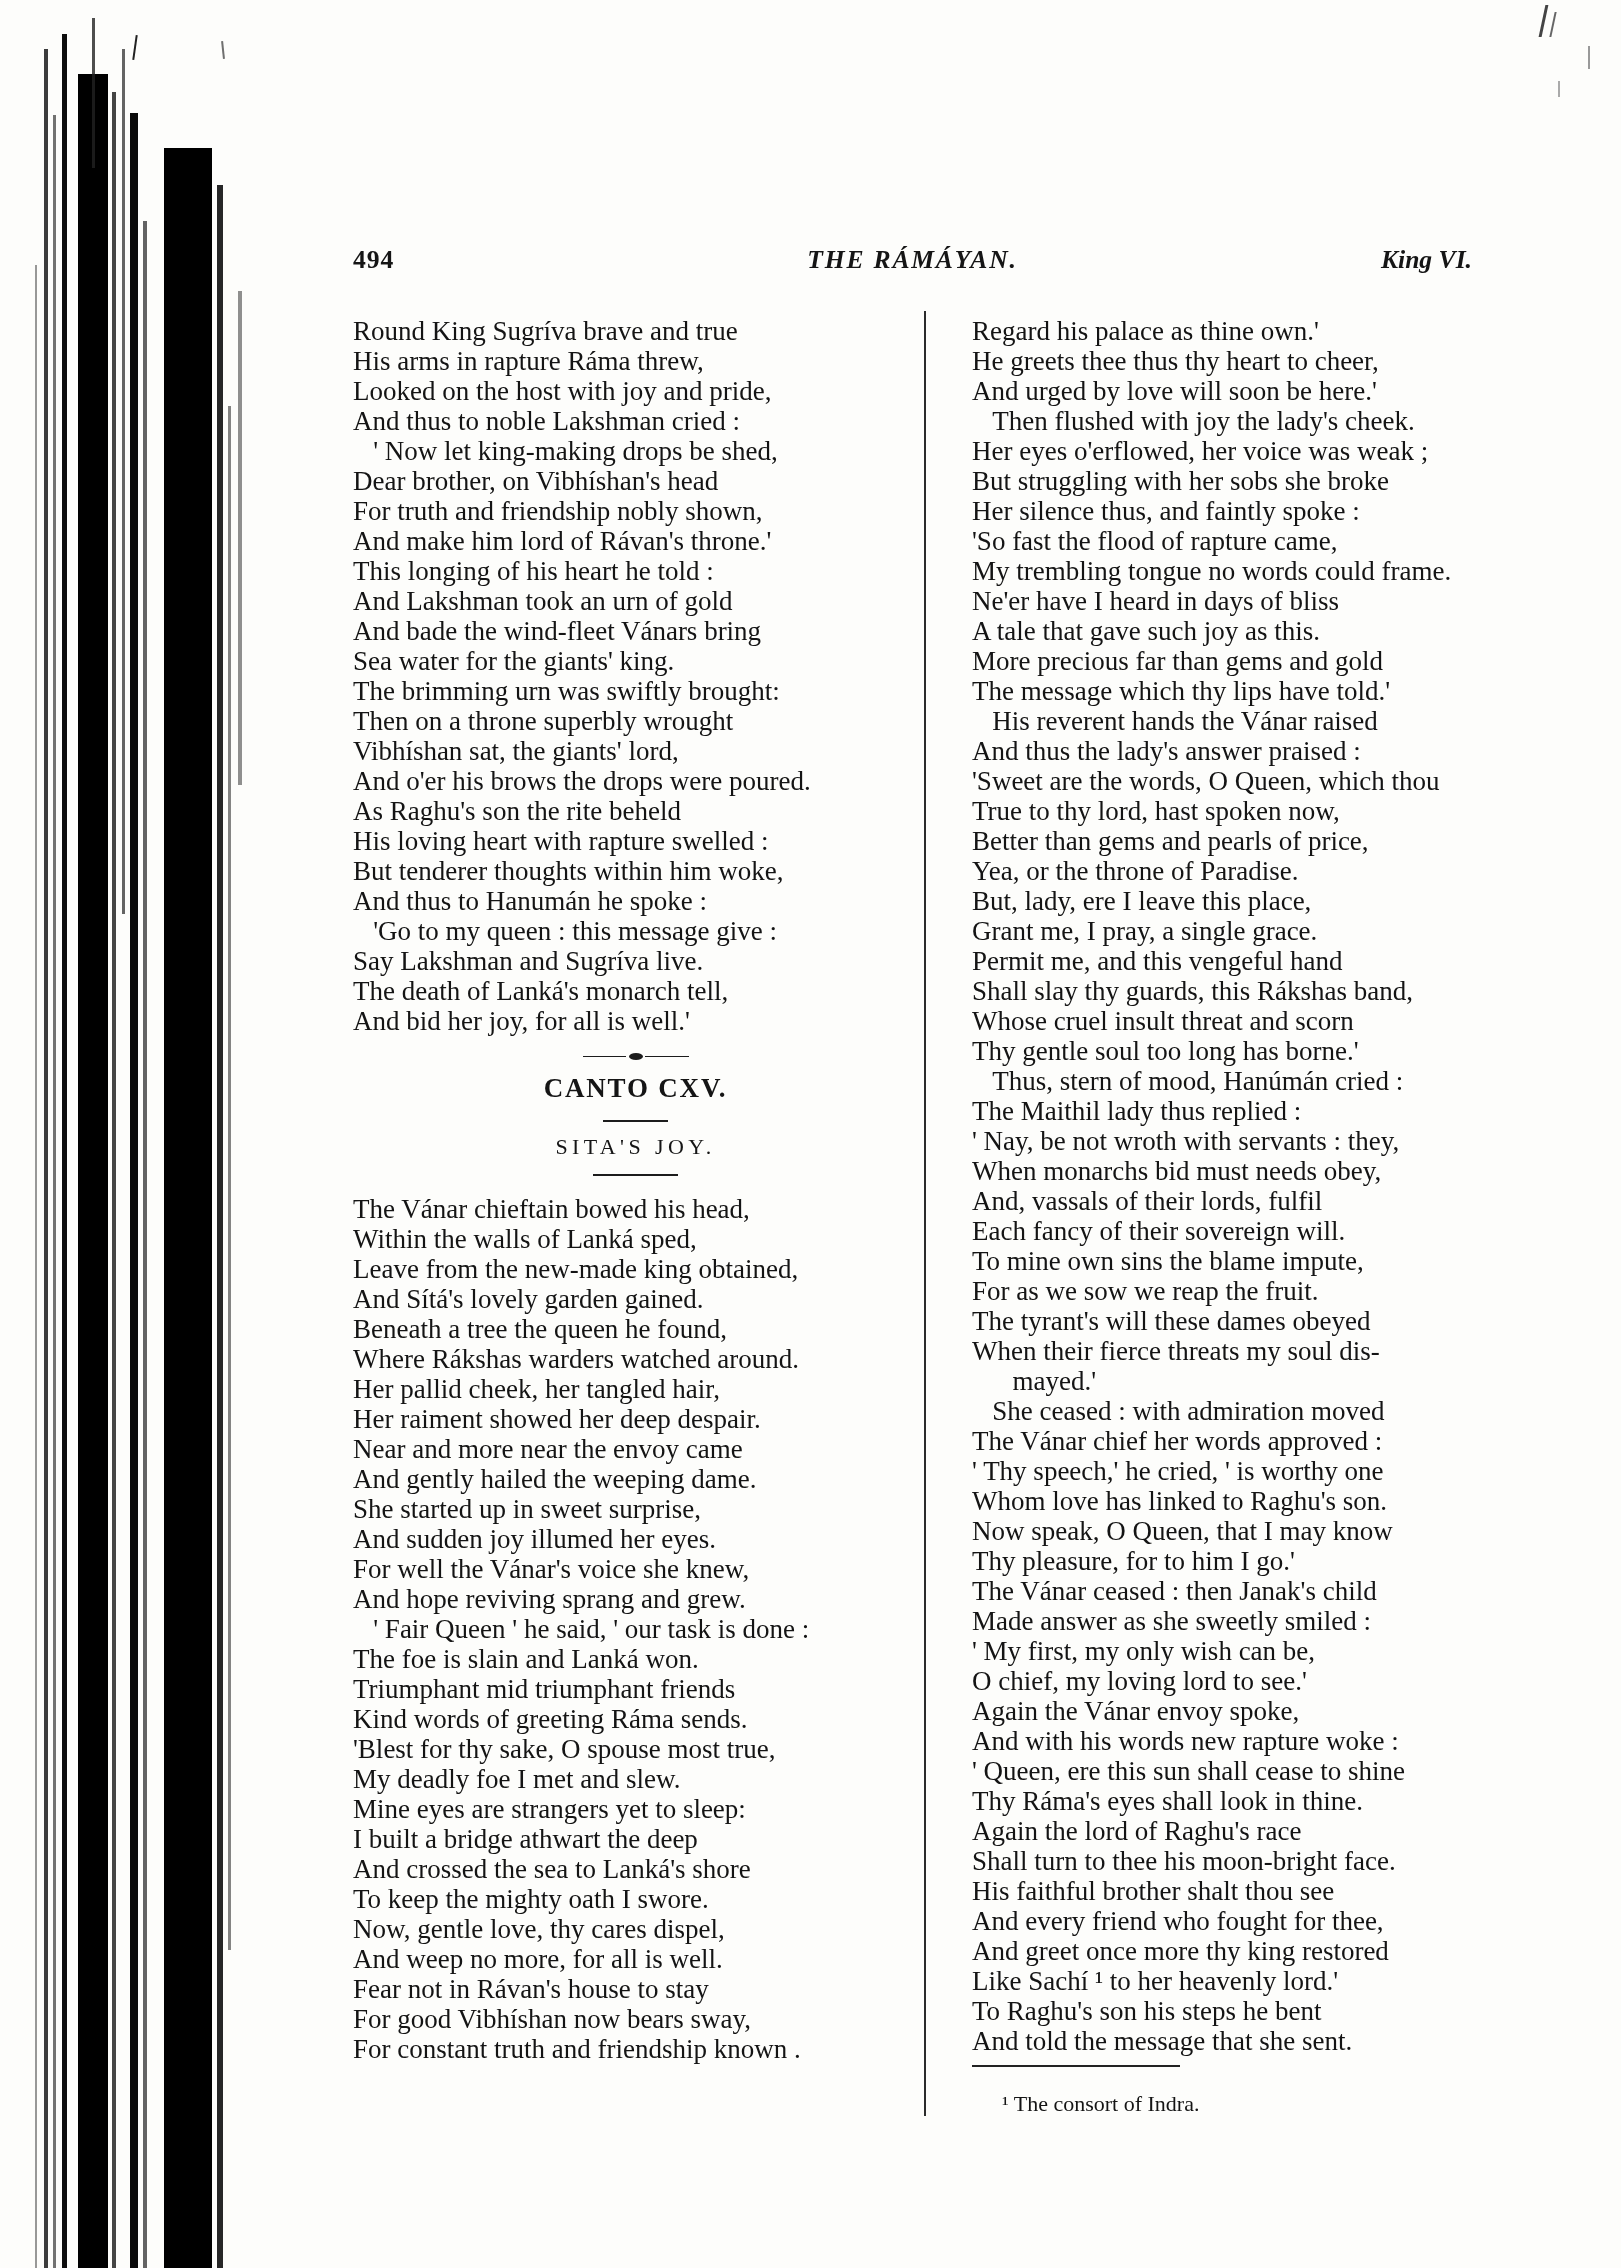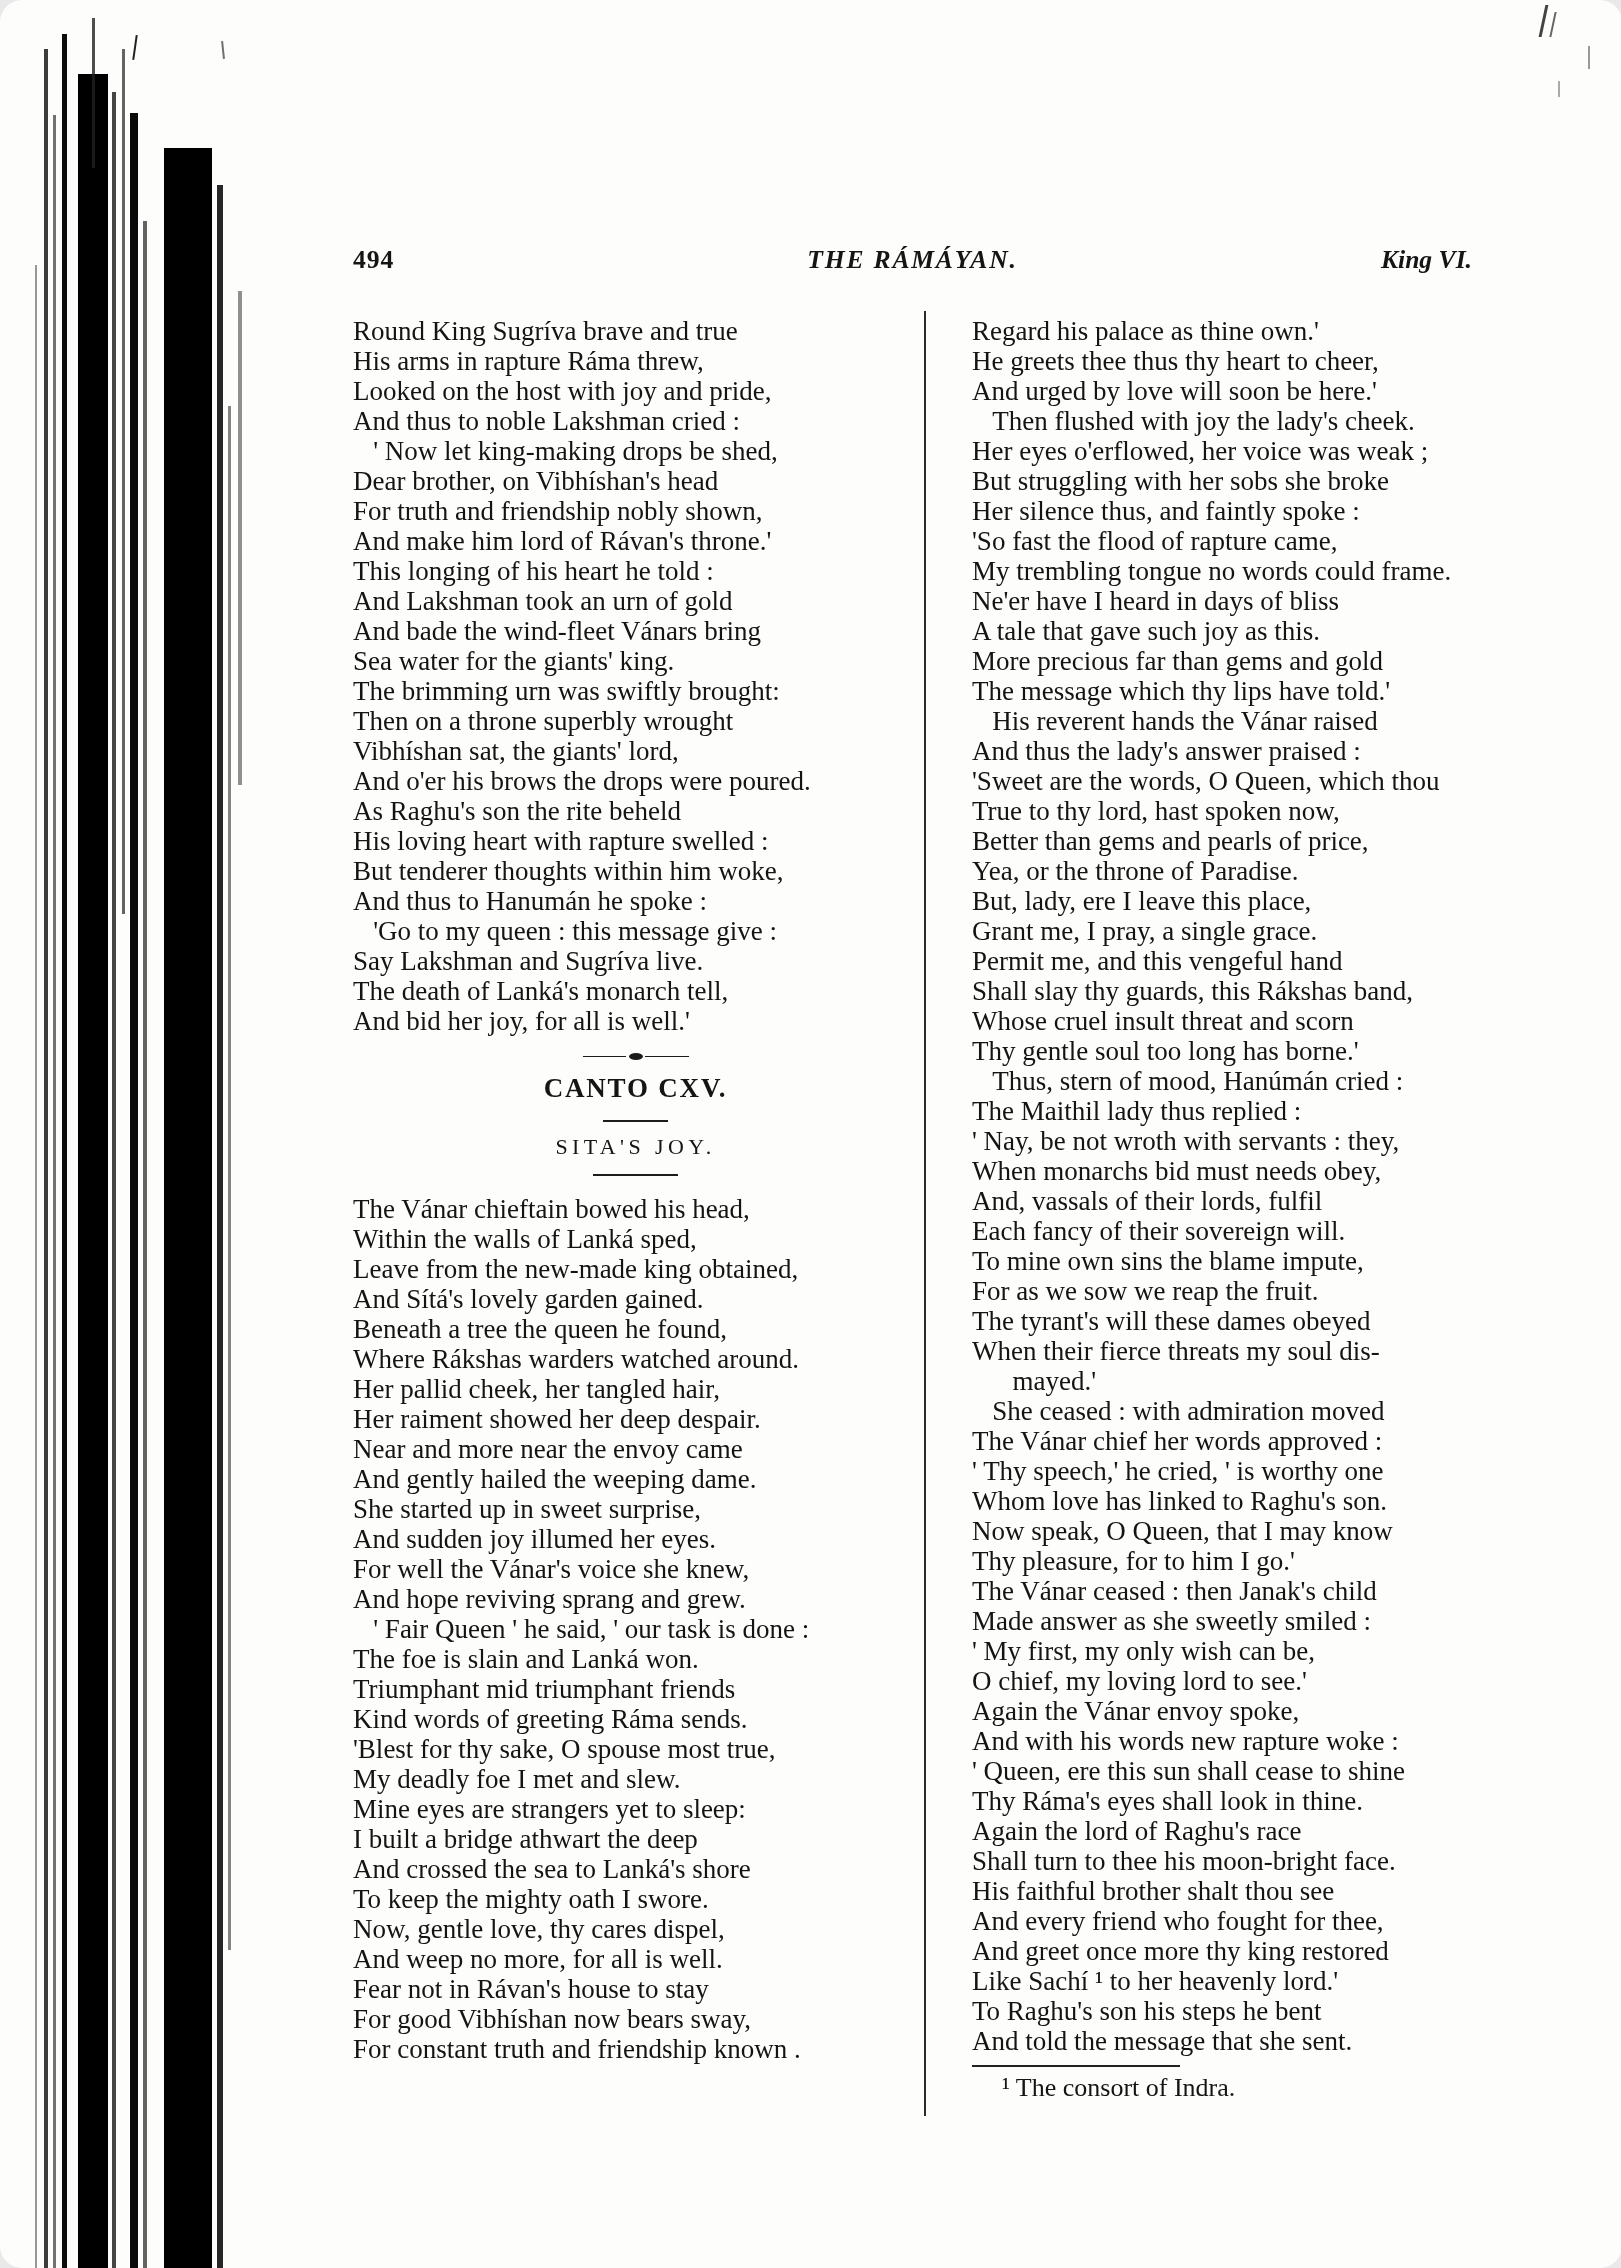--- a/index.html
+++ b/index.html
@@ -7,21 +7,20 @@
     background: #e9e9e9;
     font-family: "Liberation Serif", "DejaVu Serif", serif;
   }
   .page {
     position: relative;
     width: 1622px;
     height: 2268px;
     background: #fdfdfb;
     overflow: hidden;
     color: #151515;
-    border-radius: 22px;
   }
 
   
   .artifacts { position: absolute; inset: 0; pointer-events: none; }
   .artifacts .bar { position: absolute; }
   .b1  { left:44px;  top:49px;  width:3.5px;  height:2220px; background:#1a1a1a; opacity:.85; }
   .b2  { left:53px;  top:115px; width:2.6px;  height:2153px; background:#000;    opacity:.55; }
   .b3  { left:62px;  top:34px;  width:5.3px;  height:2235px; background:#0d0d0d; }
   .b4  { left:78px;  top:74px;  width:30px; height:2194px; background:#000; }
   .b5  { left:112px; top:92px; width:4.4px;  height:2176px; background:#161616; opacity:.8; }
@@ -102,23 +101,23 @@
     margin: 7px 0 0 0;
     text-align: center;
     font-size: 22px;
     font-weight: normal;
     letter-spacing: 4.4px;
   }
 
   
   .footnote-rule { width: 208px; height: 1.8px; background: #222; margin-top: 8.8px; }
   .footnote {
-    margin-top: 6px;
+    margin-top: 24px;
     padding-left: 30px;
-    font-size: 26px;
+    font-size: 22px;
     color: #141414;
   }
 </style>
 </head>
 <body>
 
 <div class="page">
 
   <div class="artifacts">
     <div class="bar b1"></div>

